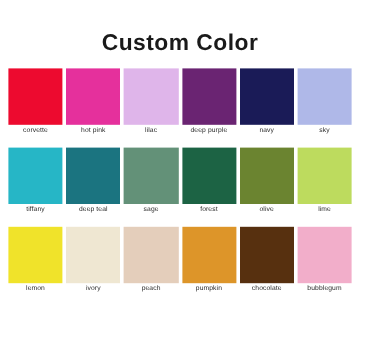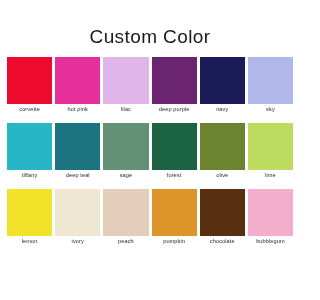--- a/index.html
+++ b/index.html
@@ -18,21 +18,21 @@
     height: 300px;
     box-sizing: border-box;
     background: #ffffff;
     display: flex;
     flex-direction: column;
   }
   .title {
     text-align: center;
     font-family: "Liberation Sans", sans-serif;
     font-size: 19px;
-    font-weight: 400;
+    font-weight: 700;
     color: #1a1a1a;
     letter-spacing: 0.4px;
     margin: 0;
     padding-top: 26px;
     padding-bottom: 0;
     line-height: 22px;
   }
   .grid {
     padding: 9px 7px 0 7px;
     display: flex;

